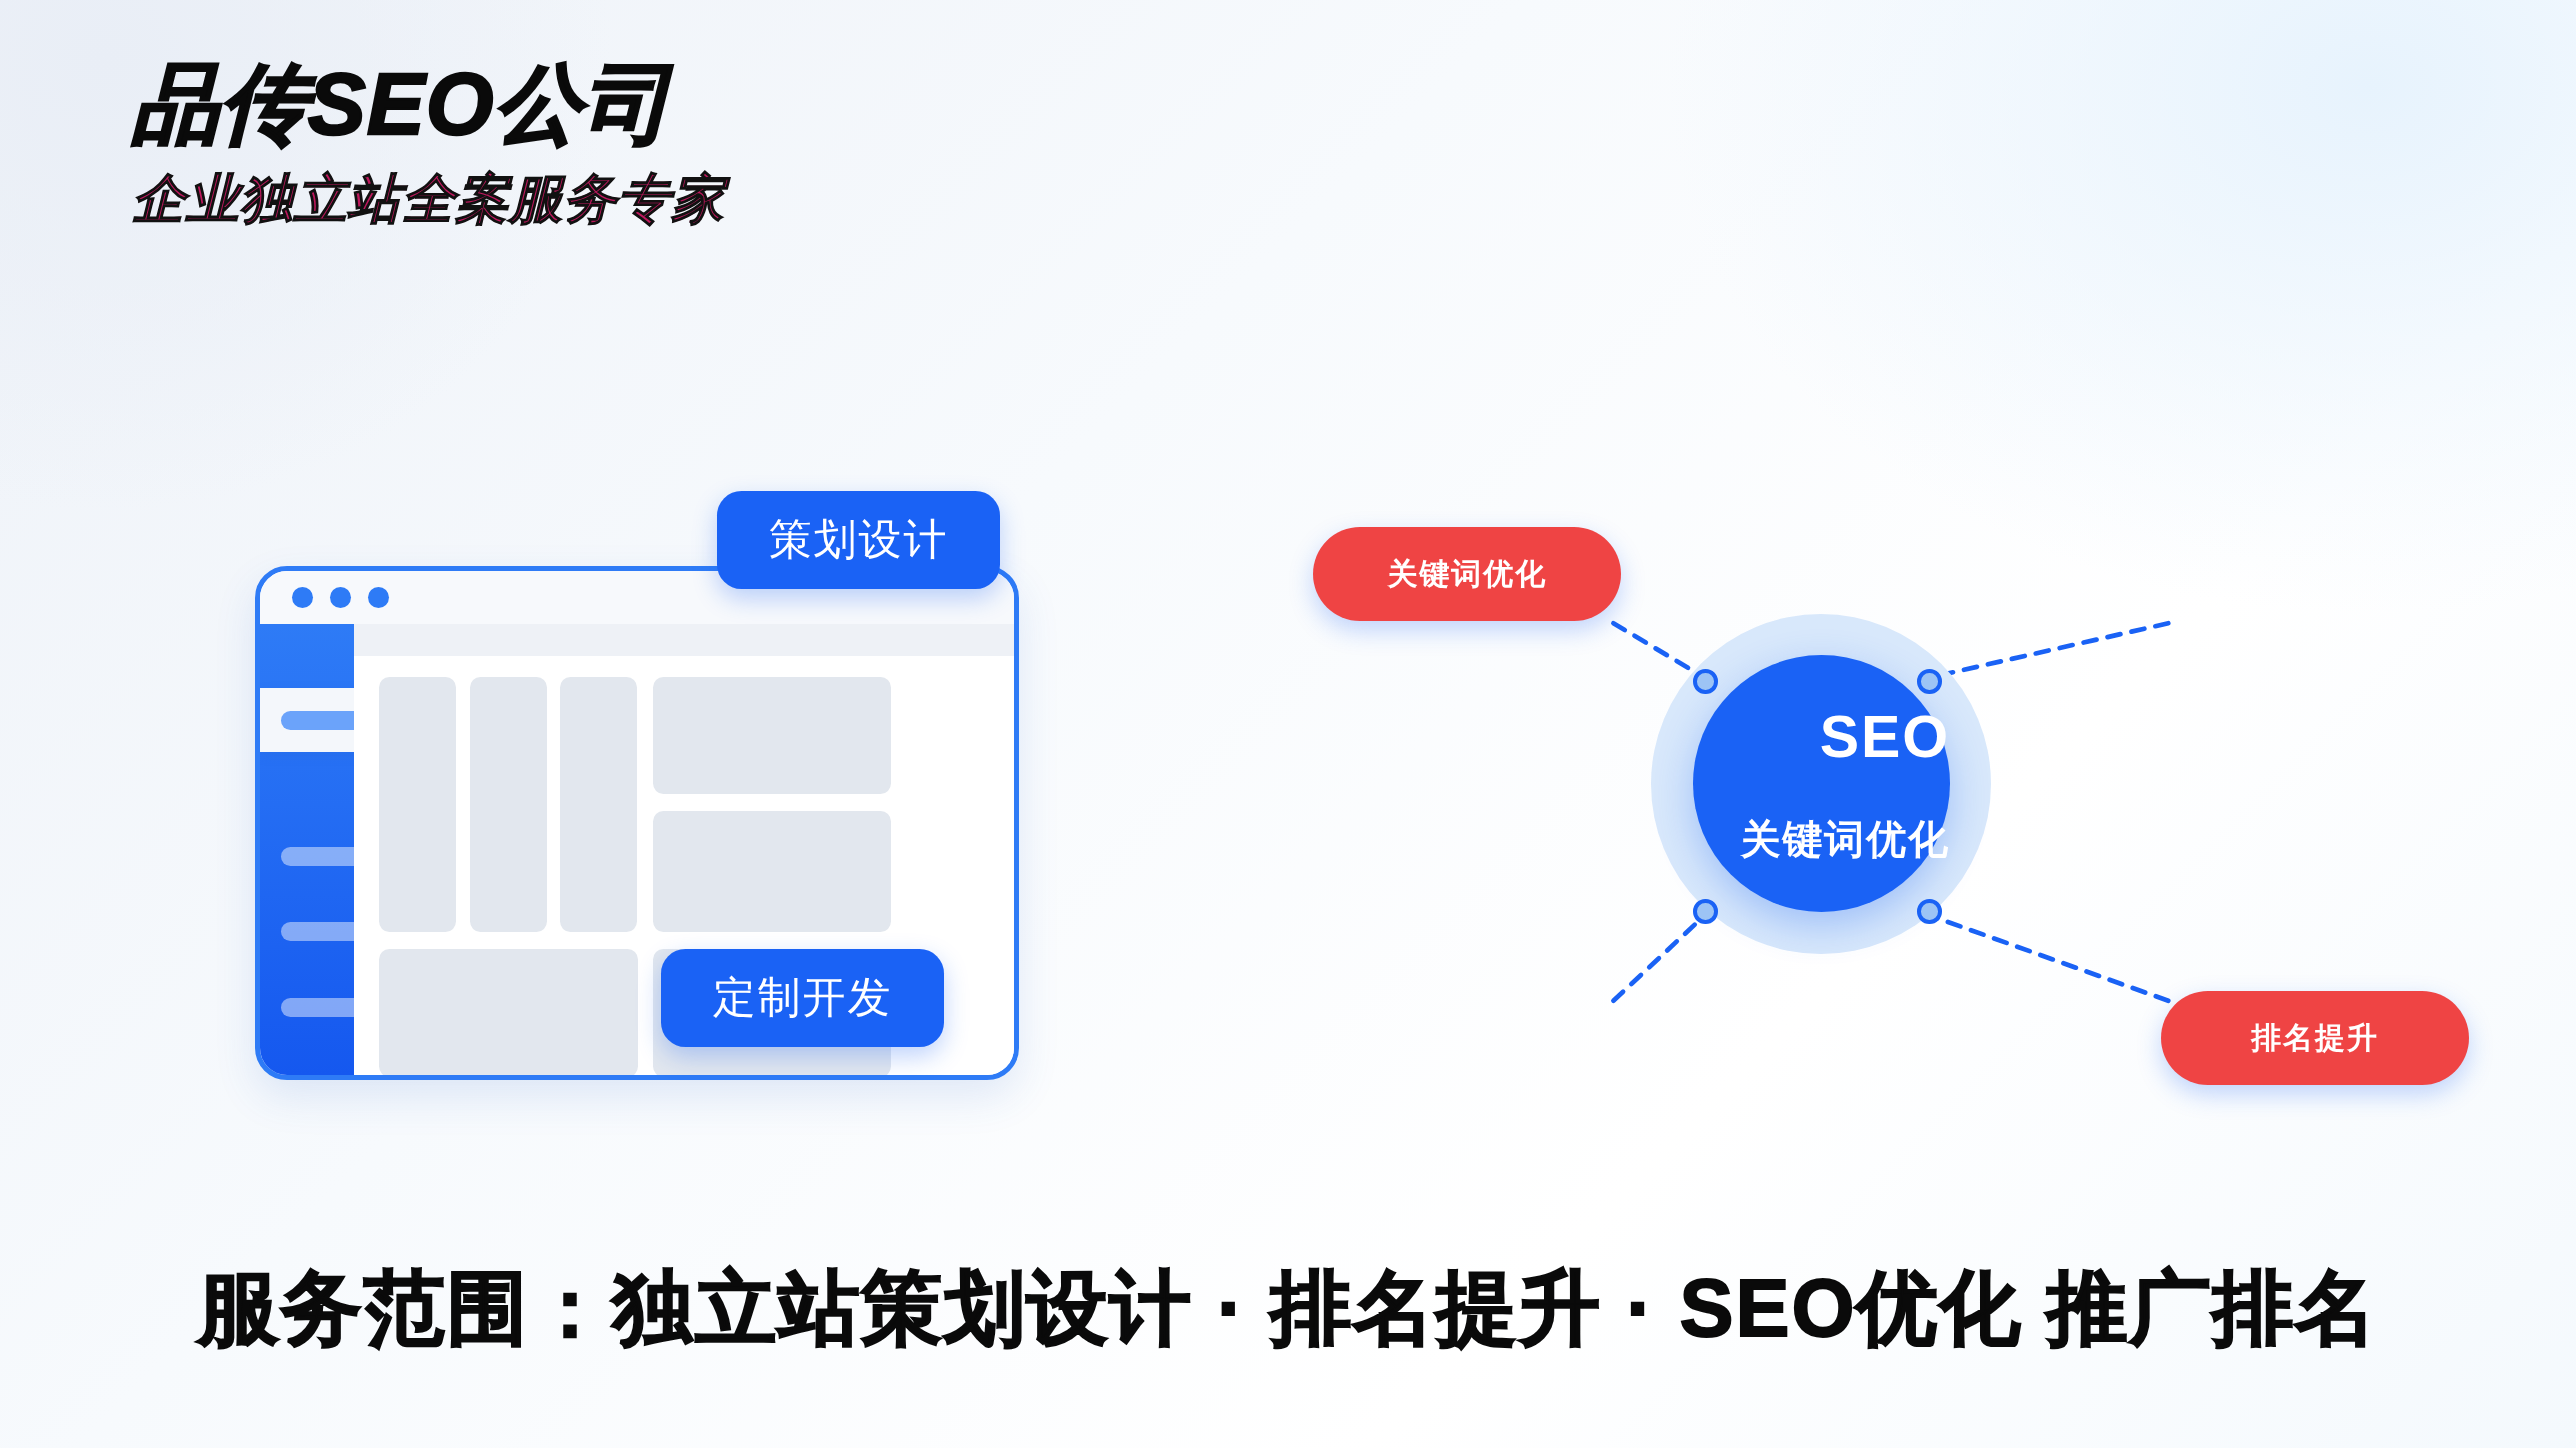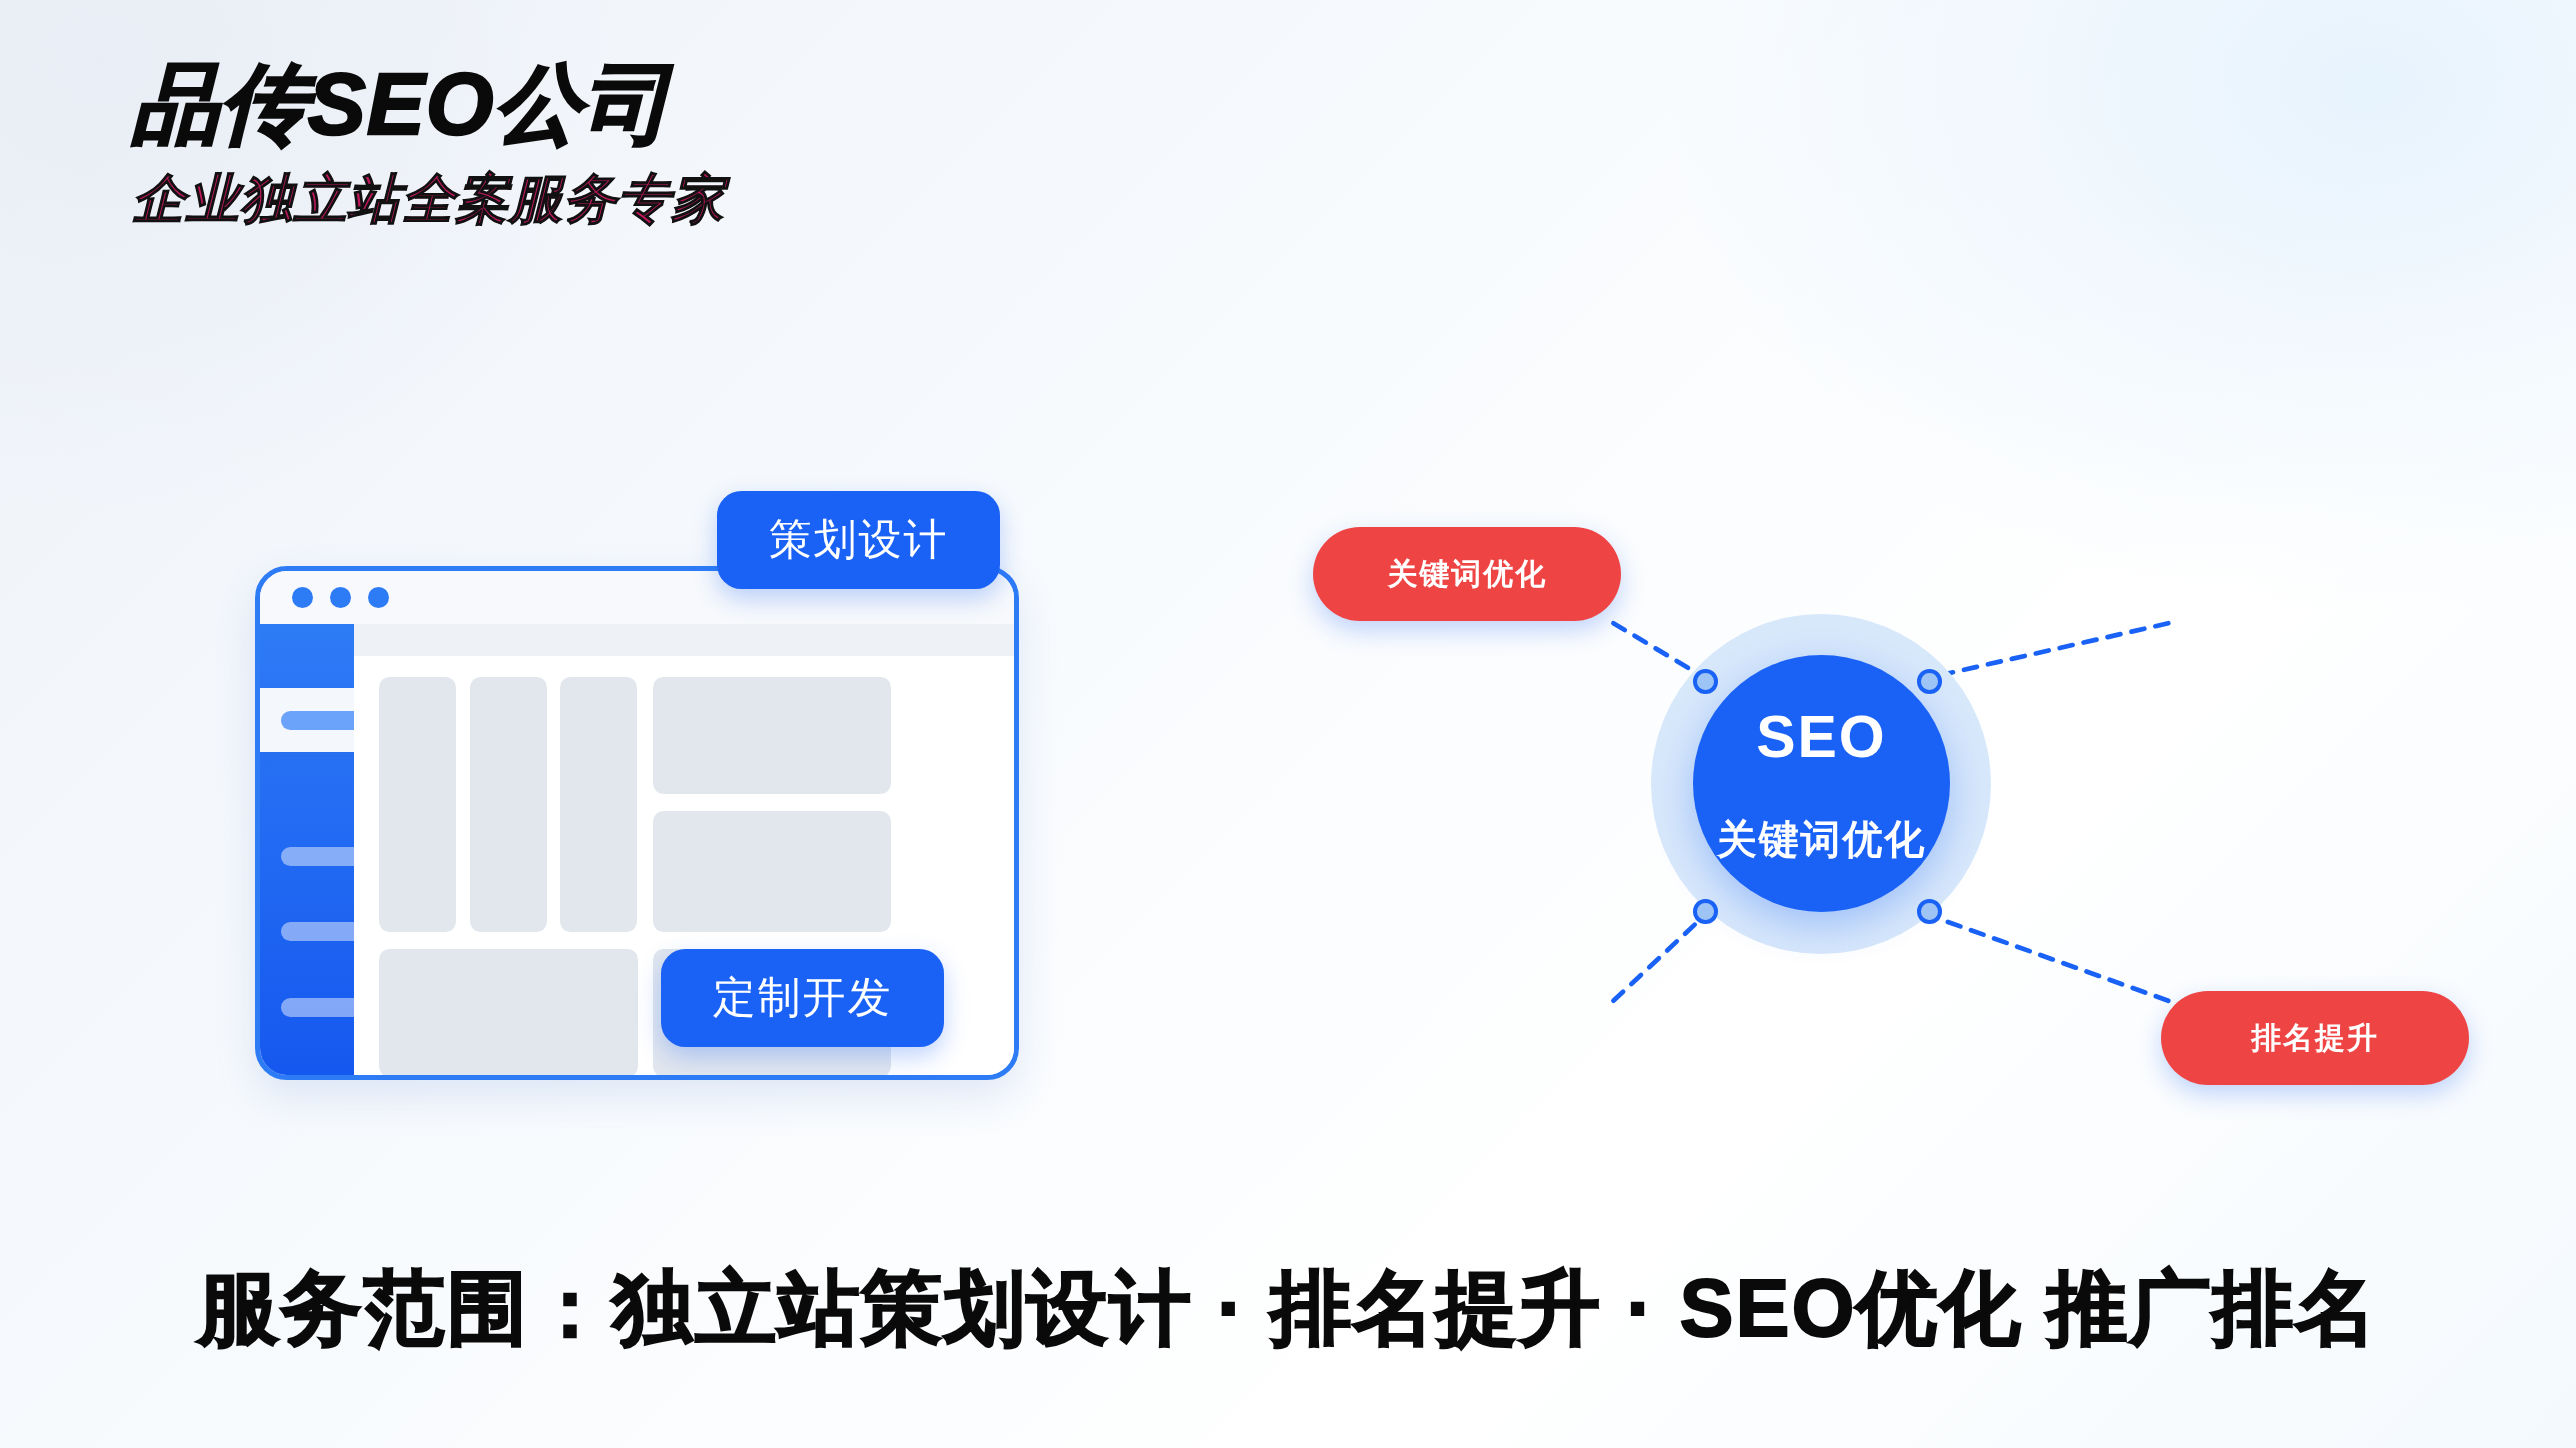--- a/index.html
+++ b/index.html
@@ -82,21 +82,21 @@
 
   
   #seo-diagram{position:absolute;left:1302px;top:510px;width:1189px;height:604px;}
   #seo-halo{
     position:absolute;left:349px;top:104px;width:340px;height:340px;
     border-radius:50%;background:#d8e8fb;
   }
   #seo-core{
     position:absolute;left:391px;top:145px;width:257px;height:257px;
     border-radius:50%;background:#1a62f5;
-    display:flex;flex-direction:column;align-items:center;justify-content:center;
+    display:flex;flex-direction:column;align-items:flex-end;justify-content:center;
     box-shadow:0 13.2px 38px rgba(26,98,245,.3);
     gap:38px;
   }
   #seo-core-title{color:#ffffff;font-size:59px;font-weight:700;letter-spacing:1.9px;line-height:1;}
   #seo-core-subtitle{color:#ffffff;font-size:40px;font-weight:700;letter-spacing:1.9px;margin-top:13.2px;line-height:1;}
   .node{
     position:absolute;width:24.5px;height:24.5px;border-radius:50%;
     background:#9dc4f5;border:4.7px solid #1a62f5;box-sizing:border-box;
   }
   #node-tl{left:391px;top:159px;}

